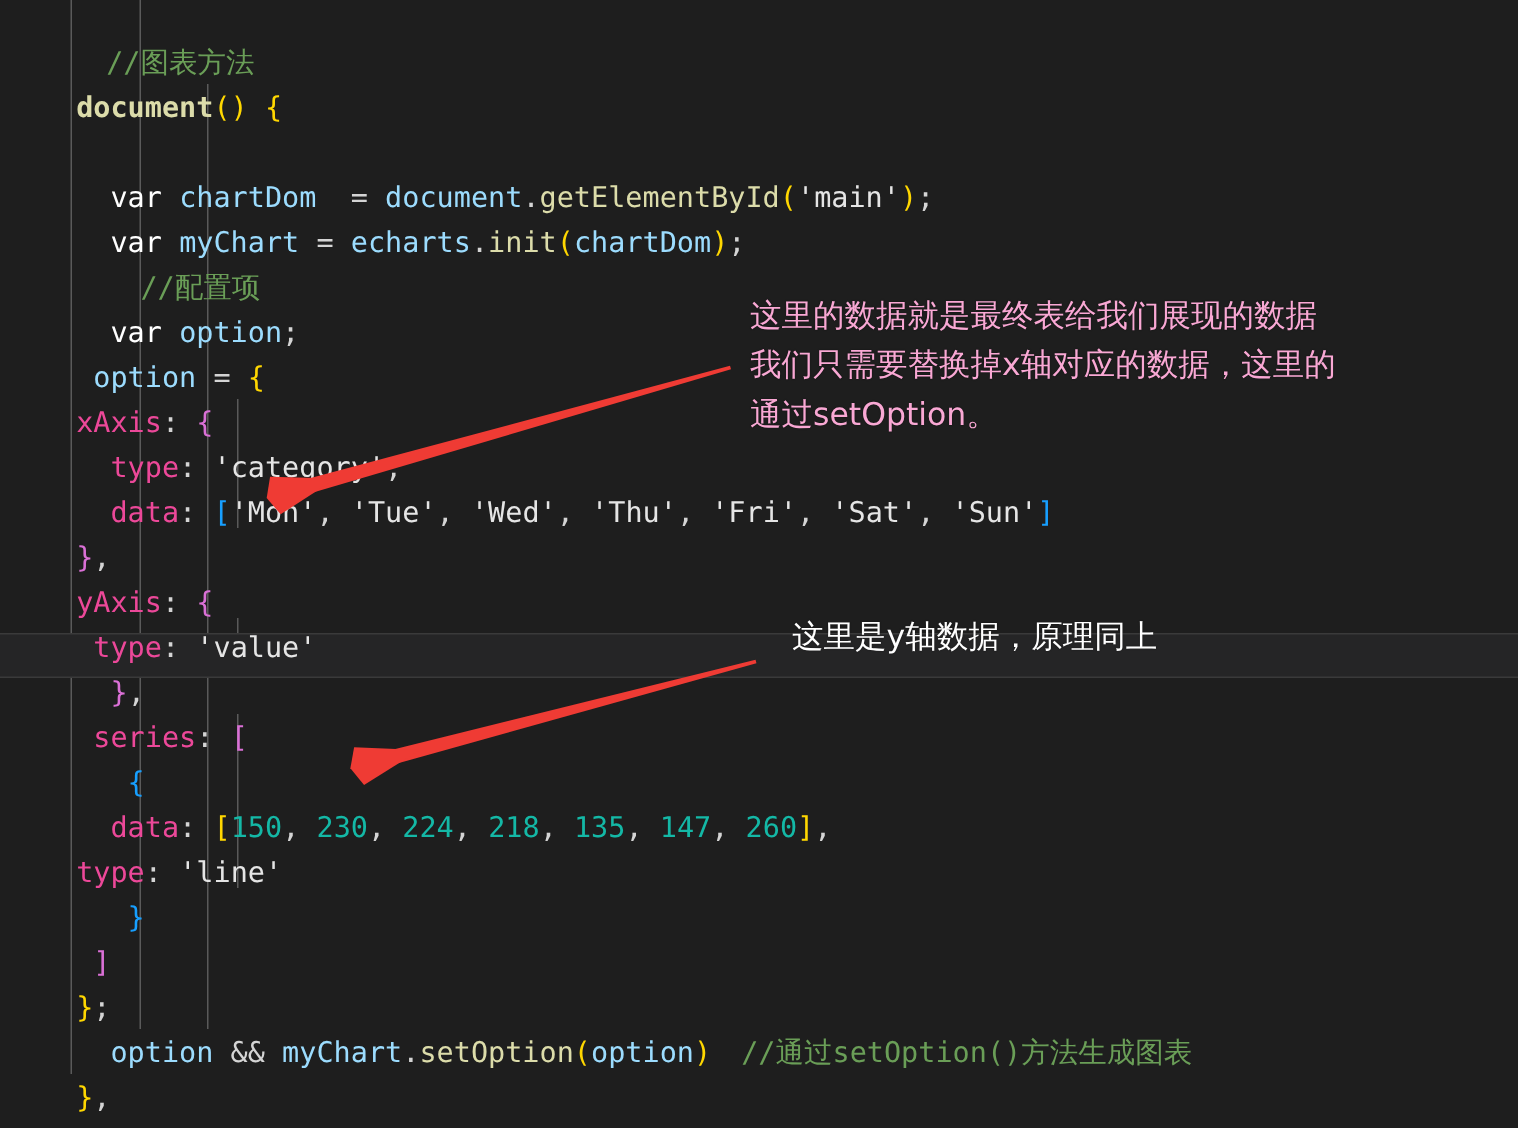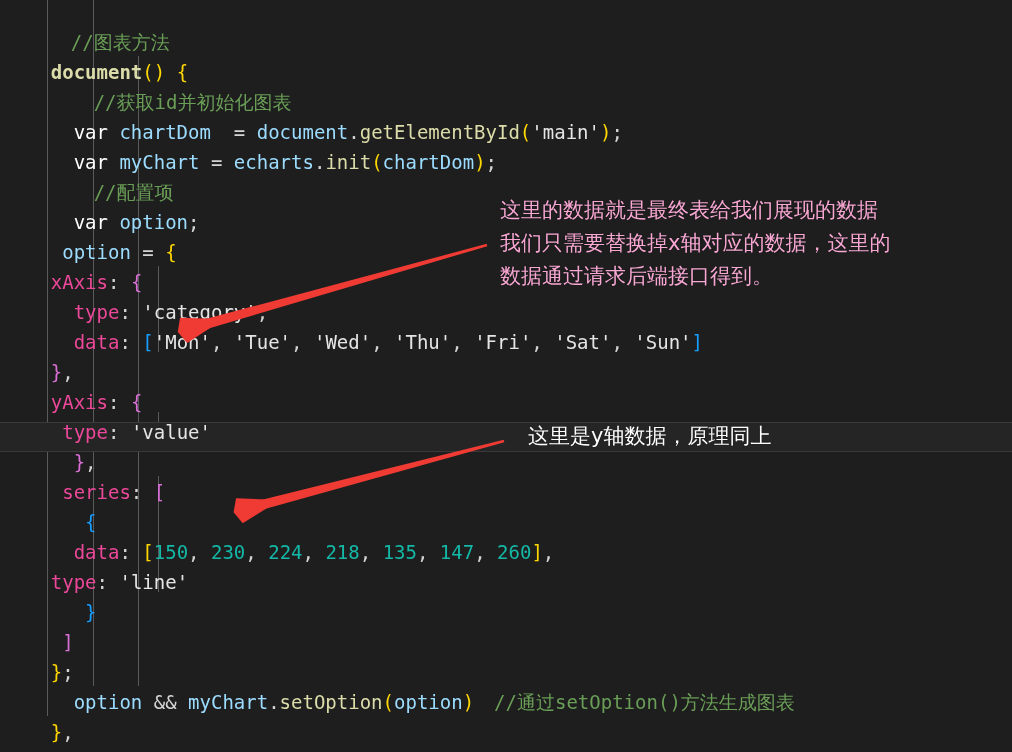--- a/index.html
+++ b/index.html
@@ -109,21 +109,21 @@
       <div class="guide" style="left: 158px; top: 266px; height: 86px;"></div>
       <div class="guide" style="left: 158px; top: 412px; height: 40px;"></div>
       <div class="guide" style="left: 158px; top: 476px; height: 116px;"></div>
     </div>
 
   <div class="current-line" id="current-line" style="top: 422px; height: 30px;"></div>
 
   <div class="code-layer" id="code-layer">
       <div class="line" style="top: 27px; left: 0px; padding-left: 5px;"><span class="c-plain">    </span><span class="c-comment">//图表方法</span></div>
       <div class="line" style="top: 57px; left: 0px; padding-left: 5px;"><span class="c-plain">    </span><span class="c-func">document</span><span class="c-brace1">(</span><span class="c-brace1">)</span><span class="c-plain"> </span><span class="c-brace1">{</span></div>
-      <div class="line" style="top: 87px; left: 0px; padding-left: 5px;"><span class="c-plain">      </span><span class="c-comment">//获取id并初始化图表</span></div>
+      <div class="line" style="top: 87px; left: 0px; padding-left: 5px;"><span class="c-plain">      </span></div>
       <div class="line" style="top: 117px; left: 0px; padding-left: 5px;"><span class="c-plain">      </span><span class="c-keyword">var</span><span class="c-plain"> </span><span class="c-var">chartDom</span><span class="c-plain">  </span><span class="c-oper">=</span><span class="c-plain"> </span><span class="c-var">document</span><span class="c-punct">.</span><span class="c-method">getElementById</span><span class="c-brace1">(</span><span class="c-string">'main'</span><span class="c-brace1">)</span><span class="c-punct">;</span></div>
       <div class="line" style="top: 147px; left: 0px; padding-left: 5px;"><span class="c-plain">      </span><span class="c-keyword">var</span><span class="c-plain"> </span><span class="c-var">myChart</span><span class="c-plain"> </span><span class="c-oper">=</span><span class="c-plain"> </span><span class="c-var">echarts</span><span class="c-punct">.</span><span class="c-method">init</span><span class="c-brace1">(</span><span class="c-var">chartDom</span><span class="c-brace1">)</span><span class="c-punct">;</span></div>
       <div class="line" style="top: 177px; left: 0px; padding-left: 5px;"><span class="c-plain">      </span><span class="c-comment">//配置项</span></div>
       <div class="line" style="top: 207px; left: 0px; padding-left: 5px;"><span class="c-plain">      </span><span class="c-keyword">var</span><span class="c-plain"> </span><span class="c-var">option</span><span class="c-punct">;</span></div>
       <div class="line" style="top: 237px; left: 0px; padding-left: 5px;"><span class="c-plain">     </span><span class="c-var">option</span><span class="c-plain"> </span><span class="c-oper">=</span><span class="c-plain"> </span><span class="c-brace1">{</span></div>
       <div class="line" style="top: 267px; left: 0px; padding-left: 5px;"><span class="c-plain">    </span><span class="c-prop">xAxis</span><span class="c-punct">:</span><span class="c-plain"> </span><span class="c-brace2">{</span></div>
       <div class="line" style="top: 297px; left: 0px; padding-left: 5px;"><span class="c-plain">      </span><span class="c-prop">type</span><span class="c-punct">:</span><span class="c-plain"> </span><span class="c-string">'category'</span><span class="c-punct">,</span></div>
       <div class="line" style="top: 327px; left: 0px; padding-left: 5px;"><span class="c-plain">      </span><span class="c-prop">data</span><span class="c-punct">:</span><span class="c-plain"> </span><span class="c-brace3">[</span><span class="c-string">'Mon'</span><span class="c-punct">, </span><span class="c-string">'Tue'</span><span class="c-punct">, </span><span class="c-string">'Wed'</span><span class="c-punct">, </span><span class="c-string">'Thu'</span><span class="c-punct">, </span><span class="c-string">'Fri'</span><span class="c-punct">, </span><span class="c-string">'Sat'</span><span class="c-punct">, </span><span class="c-string">'Sun'</span><span class="c-brace3">]</span></div>
       <div class="line" style="top: 357px; left: 0px; padding-left: 5px;"><span class="c-plain">    </span><span class="c-brace2">}</span><span class="c-punct">,</span></div>
       <div class="line" style="top: 387px; left: 0px; padding-left: 5px;"><span class="c-plain">    </span><span class="c-prop">yAxis</span><span class="c-punct">:</span><span class="c-plain"> </span><span class="c-brace2">{</span></div>
@@ -135,22 +135,22 @@
       <div class="line" style="top: 567px; left: 0px; padding-left: 5px;"><span class="c-plain">    </span><span class="c-prop">type</span><span class="c-punct">:</span><span class="c-plain"> </span><span class="c-string">'line'</span></div>
       <div class="line" style="top: 597px; left: 0px; padding-left: 5px;"><span class="c-plain">       </span><span class="c-brace3">}</span></div>
       <div class="line" style="top: 627px; left: 0px; padding-left: 5px;"><span class="c-plain">     </span><span class="c-brace2">]</span></div>
       <div class="line" style="top: 657px; left: 0px; padding-left: 5px;"><span class="c-plain">    </span><span class="c-brace1">}</span><span class="c-punct">;</span></div>
       <div class="line" style="top: 687px; left: 0px; padding-left: 5px;"><span class="c-plain">      </span><span class="c-var">option</span><span class="c-plain"> </span><span class="c-oper">&amp;&amp;</span><span class="c-plain"> </span><span class="c-var">myChart</span><span class="c-punct">.</span><span class="c-method">setOption</span><span class="c-brace1">(</span><span class="c-var">option</span><span class="c-brace1">)</span><span class="c-comment">//通过setOption()方法生成图表</span></div>
       <div class="line" style="top: 717px; left: 0px; padding-left: 5px;"><span class="c-plain">    </span><span class="c-brace1">}</span><span class="c-punct">,</span></div>
       <div class="line" style="top: 747px; left: 0px; padding-left: 5px;"><span class="c-plain">  </span><span class="c-brace1">}</span><span class="c-punct">,</span></div>
     </div>
 
   <div id="annotation-layer">
-      <div class="annotation" style="left: 500px; top: 194px; color: #f9a8d4;"><span class="ann-line">这里的数据就是最终表给我们展现的数据</span><span class="ann-line">我们只需要替换掉x轴对应的数据，这里的</span><span class="ann-line">数据通过请求后端接口得到。</span></div>
-      <div class="annotation" style="left: 528px; top: 420px; color: rgb(255, 255, 255);"><span class="ann-line">这里是y轴数据，原理同上</span></div>
+      <div class="annotation" style="left: 500px; top: 194px; color: #f9a8d4;"><span class="ann-line">这里的数据就是最终表给我们展现的数据</span><span class="ann-line">我们只需要替换掉x轴对应的数据，这里的</span><span class="ann-line">通过setOption。</span></div>
+      <div class="annotation" style="left: 528px; top: 408px; color: rgb(255, 255, 255);"><span class="ann-line">这里是y轴数据，原理同上</span></div>
     </div>
 
   <svg class="arrows" id="arrow-layer" viewBox="0 0 1012 752" xmlns="http://www.w3.org/2000/svg">
       <g>
         <polygon points="486.6749781150935,243.84485465229182 182.16148466228583,325.3701361316581 184.97834099814202,335.38139581179564 487.3250218849065,246.15514534770818" fill="#ef3b34"></polygon>
         <polygon points="224,319 180.0488424103937,317.86169137155497 177.79418609167305,332.0008753962593 187.09098325003416,342.8898405718988" fill="#ef3b34"></polygon>
       </g>
       <g>
         <polygon points="503.69435305166104,439.8395776876623 238.06074895871296,505.66914650506635 240.70968917765043,515.7261398786594 504.30564694833896,442.1604223123377" fill="#ef3b34"></polygon>
         <polygon points="280,500 236.07404379450986,498.1264014748715 233.58310750649338,512.2258779335576 242.69639434185353,523.2688849088543" fill="#ef3b34"></polygon>

